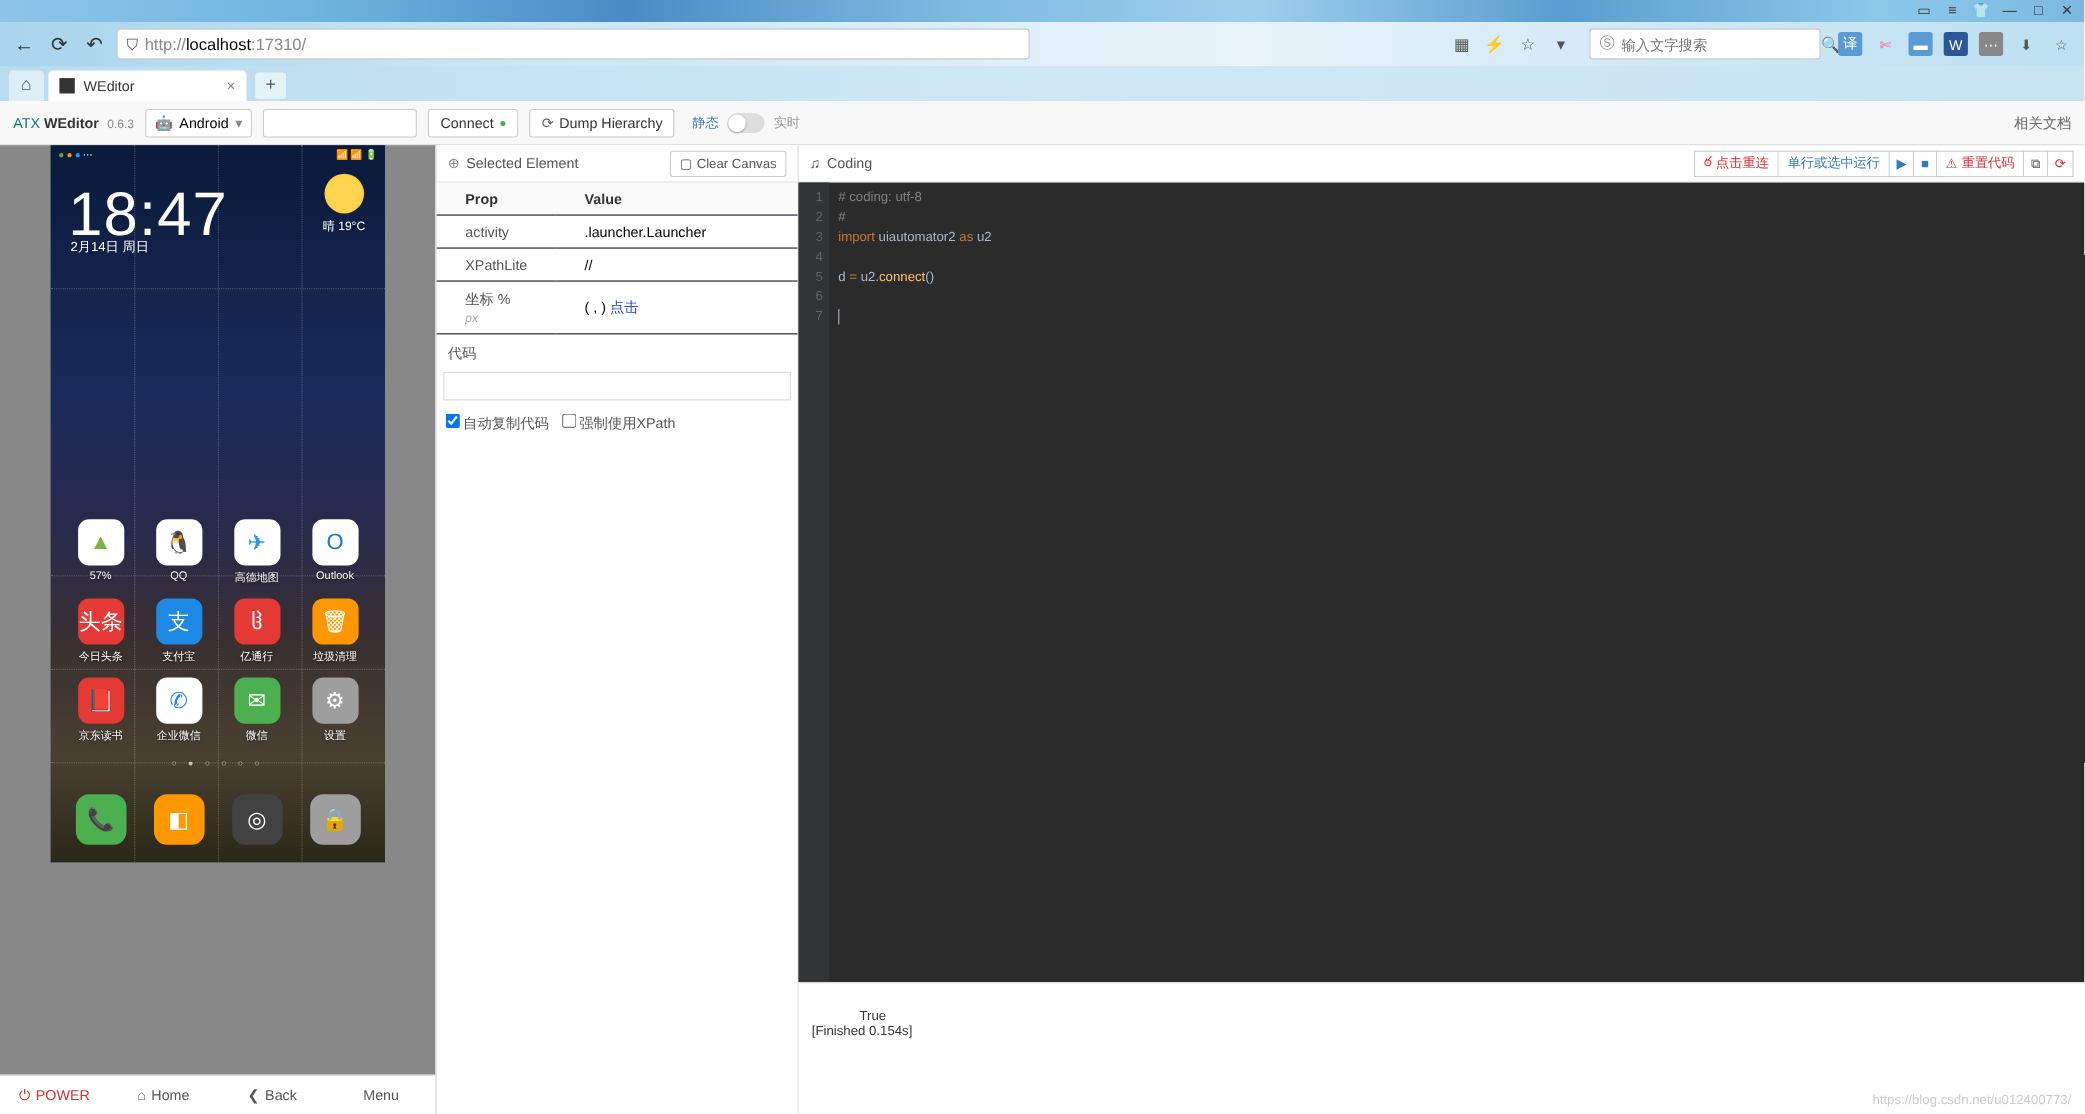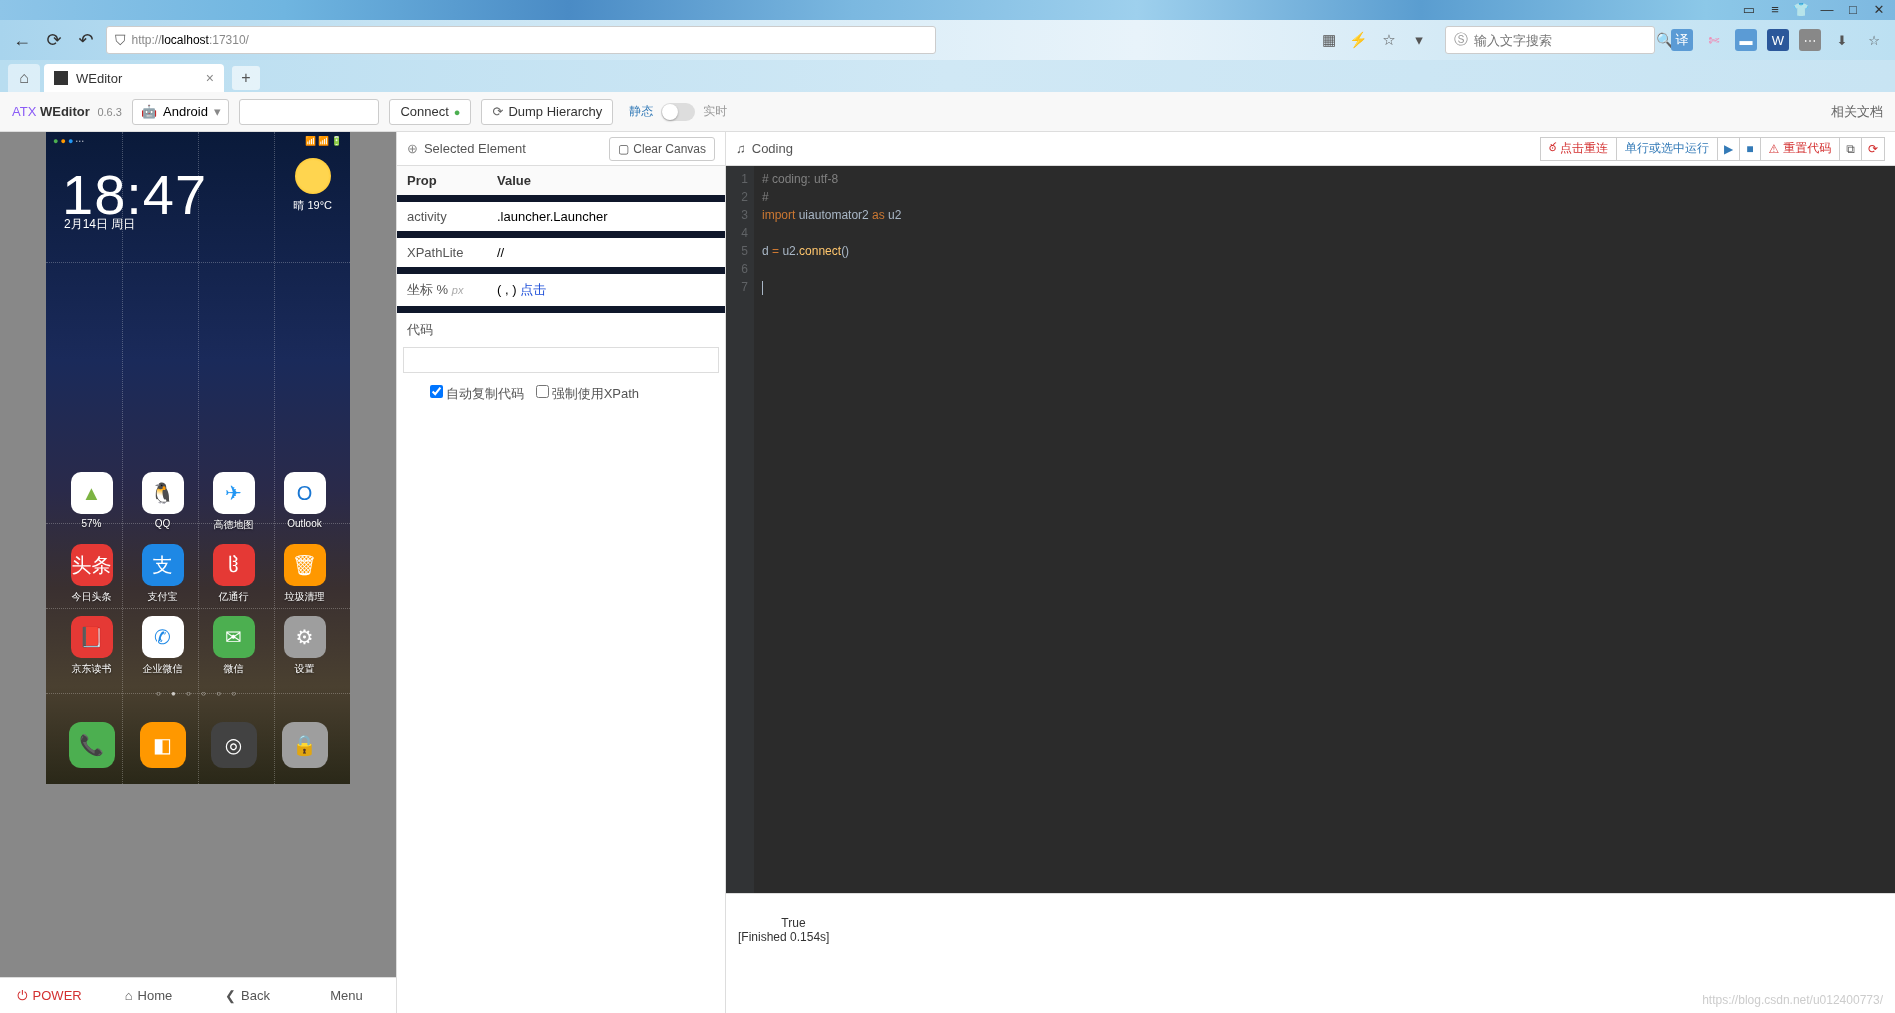--- a/index.html
+++ b/index.html
@@ -7,21 +7,21 @@
 
 
 .browser-titlebar { height:20px; background:linear-gradient(90deg,#8ec5e8 0%,#6fb5e0 15%,#4a8bc5 30%,#7bb8e0 45%,#9ed0ed 60%,#5a9dd0 75%,#8cc8e8 90%,#7db8e0 100%); position:relative; }
 .titlebar-icons { position:absolute; right:8px; top:2px; display:flex; gap:10px; }
 .titlebar-icons span { width:16px; height:14px; display:inline-flex; align-items:center; justify-content:center; color:#333; font-size:13px; cursor:default; }
 
 .browser-toolbar { height:40px; background:linear-gradient(90deg,#a8d4ed 0%,#c5e3f3 20%,#d8ecf7 40%,#e8f3fa 60%,#d0e8f5 80%,#bce0f2 100%); display:flex; align-items:center; padding:0 10px; gap:8px; }
 .nav-btn { width:24px; height:24px; display:inline-flex; align-items:center; justify-content:center; color:#333; font-size:18px; cursor:pointer; }
 .url-bar { flex:0 0 830px; height:28px; background:#fff; border:1px solid #ccc; border-radius:3px; display:flex; align-items:center; padding:0 8px; gap:6px; }
 .url-bar .shield { color:#555; font-size:14px; }
-.url-bar .url-text { font-size:12px; color:#333; }
+.url-bar .url-text { font-size:15px; color:#333; }
 .url-bar .url-text .host { color:#000; }
 .url-bar .url-text .rest { color:#888; }
 .toolbar-spacer { flex:1; }
 .toolbar-right-icons { display:flex; align-items:center; gap:10px; margin-right:8px; }
 .toolbar-right-icons span { width:20px; color:#555; font-size:15px; cursor:pointer; text-align:center; }
 .search-box { width:210px; height:28px; background:#fff; border:1px solid #ccc; border-radius:3px; display:flex; align-items:center; padding:0 8px; gap:6px; }
 .search-box .sogou { color:#999; font-size:14px; }
 .search-box input { border:none; outline:none; flex:1; font-size:13px; color:#333; }
 .search-box .mag { color:#666; font-size:14px; }
 .ext-icons { display:flex; align-items:center; gap:10px; margin-left:8px; }
@@ -29,21 +29,21 @@
 
 .tab-strip { height:32px; background:linear-gradient(90deg,#b8ddf0 0%,#d0e8f5 50%,#c8e4f3 100%); display:flex; align-items:flex-end; padding-left:8px; gap:4px; }
 .home-tab { width:32px; height:28px; background:rgba(255,255,255,0.5); border-radius:4px 4px 0 0; display:inline-flex; align-items:center; justify-content:center; color:#555; cursor:pointer; }
 .page-tab { height:28px; min-width:180px; background:#fff; border-radius:4px 4px 0 0; display:inline-flex; align-items:center; padding:0 10px; gap:8px; font-size:13px; color:#333; }
 .page-tab .favicon { width:14px; height:14px; background:#333; display:inline-block; }
 .page-tab .close { margin-left:auto; color:#888; cursor:pointer; font-size:14px; }
 .new-tab { width:28px; height:24px; background:rgba(255,255,255,0.6); border-radius:3px; display:inline-flex; align-items:center; justify-content:center; color:#555; margin-left:4px; margin-bottom:2px; cursor:pointer; }
 
 
 .app-toolbar { height:40px; background:#f8f8f8; border-bottom:1px solid #ddd; display:flex; align-items:center; padding:0 12px; gap:10px; font-size:13px; }
-.app-title .brand { color:#8b5cf6;margin-top:41px; }
+.app-title .brand { color:#0f766e;margin-top:41px; }
 .app-title b { color:#333; font-weight:600; }
 .app-title .ver { color:#888; font-size:11px; margin-left:4px; }
 .platform-select { height:26px; border:1px solid #ccc; border-radius:3px; background:#fff; padding:0 8px; display:inline-flex; align-items:center; gap:6px; cursor:pointer; }
 .platform-select .android-icon { color:#7cb342; }
 .device-input { width:140px; height:26px; border:1px solid #ccc; border-radius:3px; padding:0 6px; outline:none; }
 .btn { height:26px; border:1px solid #ccc; border-radius:3px; background:#fff; padding:0 10px; display:inline-flex; align-items:center; gap:5px; cursor:pointer; font-size:13px; color:#333; }
 .btn .green-dot { color:#4caf50; font-size:11px; }
 .btn .refresh-icon { color:#666; }
 .mode-group { display:flex; align-items:center; gap:8px; margin-left:6px; }
 .mode-label { font-size:12px; color:#337ab7; }
@@ -79,28 +79,28 @@
 .db-btn.power { color:#d32f2f; }
 
 
 .center-panel { width:330px; border-left:1px solid #ddd; border-right:1px solid #ddd; background:#fff; display:flex; flex-direction:column; }
 .panel-header { height:34px; border-bottom:1px solid #ddd; display:flex; align-items:center; padding:0 10px; font-size:13px; color:#555; }
 .panel-header .ph-icon { margin-right:6px; color:#888; }
 .panel-header .ph-right { margin-left:auto; }
 .btn-sm { height:24px; border:1px solid #ccc; border-radius:3px; background:#fff; padding:0 8px; font-size:12px; color:#555; display:inline-flex; align-items:center; gap:4px; cursor:pointer; }
 .action-row { display:flex; justify-content:center; gap:8px; padding:12px 0; border-bottom:1px solid #eee; }
 .prop-table { width:100%; border-collapse:collapse; font-size:13px; }
-.prop-table th, .prop-table td { border-bottom:7px solid #0f172a; padding:7px 10px; text-align:left; }
+.prop-table th, .prop-table td { border-bottom:1px solid #0f172a; padding:7px 26px; text-align:left; }
 .prop-table th { background:#fafafa; color:#333; font-weight:600; }
 .prop-table td:first-child { color:#555; width:90px; }
 .prop-table .px { color:#aaa; font-style:italic; font-size:11px; }
 .link-blue { color:#1d4ed8; cursor:pointer; }
 .code-label { padding:8px 10px; font-size:13px; color:#555; }
 .code-box { margin:0 6px; height:26px; border:1px solid #ddd; background:#fff; }
-.checkbox-row { padding:12px 8px; font-size:13px; color:#555; display:flex; align-items:center; gap:4px;margin-left:25px; }
+.checkbox-row { padding:12px 8px; font-size:13px; color:#555; display:flex; align-items:center; gap:4px; }
 .checkbox-row input { margin-right:3px; }
 
 
 .right-panel { flex:1; display:flex; flex-direction:column; }
 .coding-header { height:34px; border-bottom:1px solid #ddd; display:flex; align-items:center; padding:0 10px; font-size:13px; color:#555; gap:4px; }
 .coding-header .ch-title { display:flex; align-items:center; gap:6px; }
 .coding-header .ch-right { margin-left:auto; display:flex; align-items:center; gap:0; }
 .ch-btn { height:24px; border:1px solid #ccc; padding:0 8px; font-size:12px; display:inline-flex; align-items:center; gap:4px; cursor:pointer; background:#fff; color:#555; }
 .ch-btn + .ch-btn { border-left:none; }
 .ch-btn.red { color:#d32f2f; }

